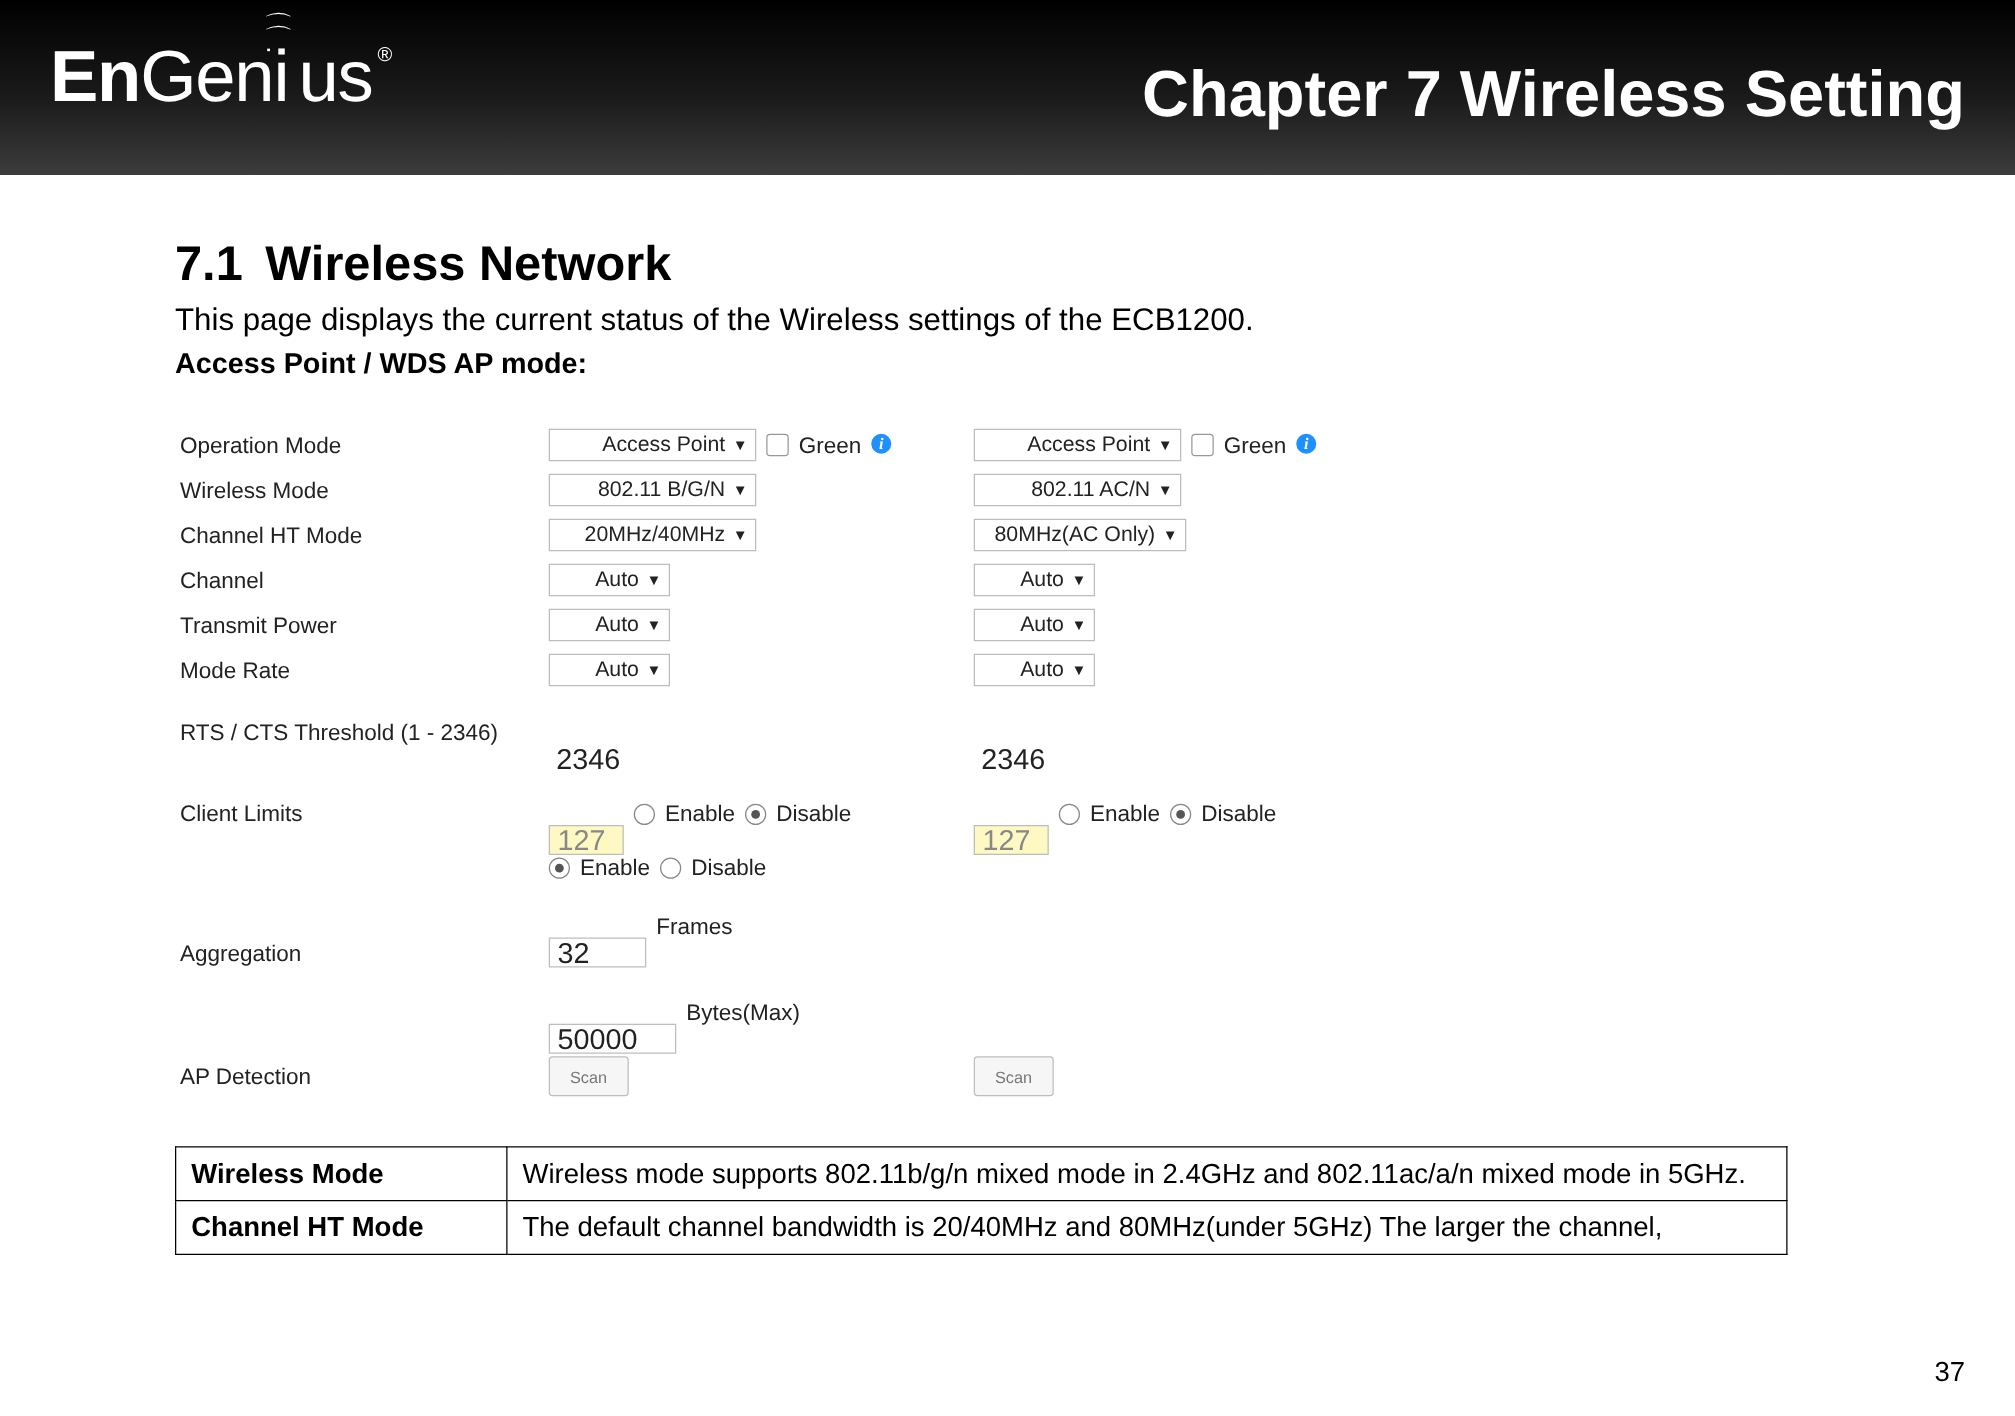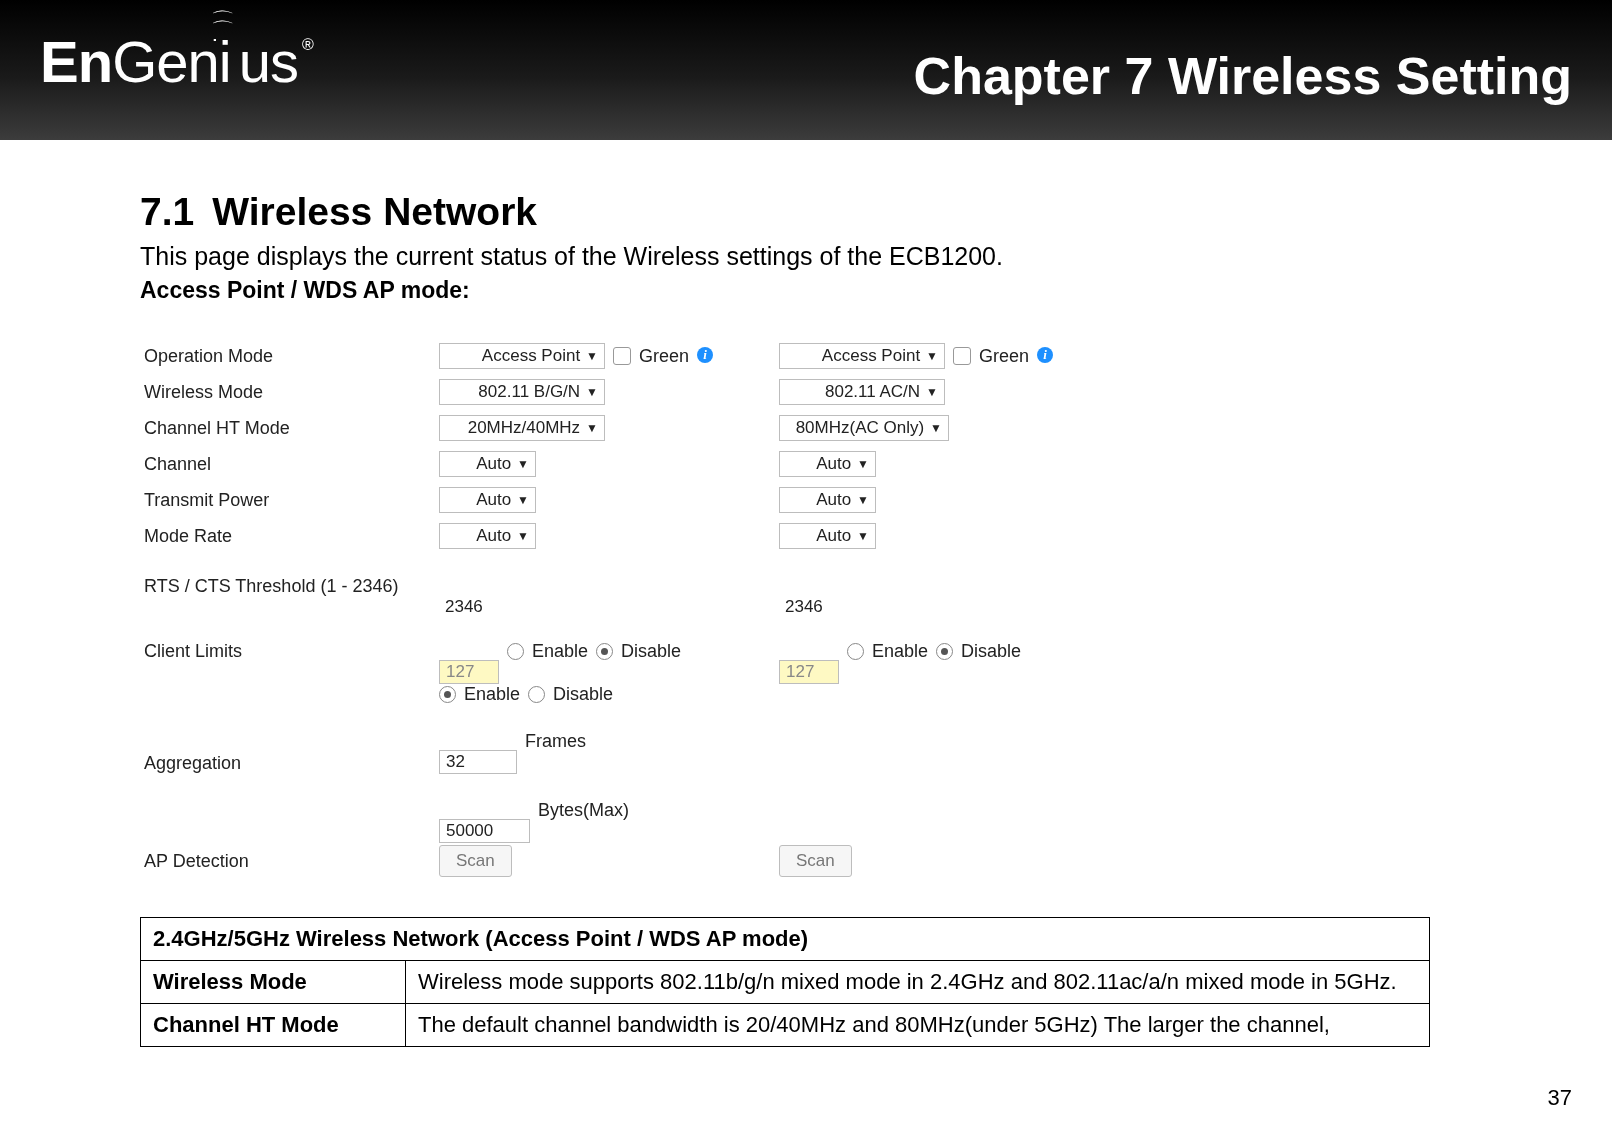--- a/index.html
+++ b/index.html
@@ -141,38 +141,38 @@
   .ui .radio.on::after{
     content:"";
     width:7px; height:7px;
     border-radius:50%;
     background:#555;
   }
   .ui .txt{
     border:1px solid #bdbdbd;
     height:24px;
     padding:0 6px;
-    font-size:17px;
+    font-size:23px;
     display:inline-flex;
     align-items:center;
     box-sizing:border-box;
     margin-top:41px;
   }
   .ui .txt.disabled{
     background:#fef9c3;
     color:#888;
   }
   .ui .noborder{ border:none; }
   .ui .btn{
     border:1px solid #bdbdbd;
     background:#f6f6f6;
     color:#777;
     height:30px;
     padding:0 16px;
-    font-size:17px;
+    font-size:13px;
     display:inline-flex;
     align-items:center;
     border-radius:3px;
   }
   .ui .info-icon{
     display:inline-flex;
     width:16px; height:16px;
     border-radius:50%;
     background:#1e90ff;
     color:#fff;
@@ -386,44 +386,41 @@
             <span class="radio on"></span>
             <span>Enable</span>
             <span class="radio"></span>
             <span>Disable</span>
           </div>
           <div class="agg-line">
             <span class="txt" style="width:78px">32</span>
             <span>Frames</span>
           </div>
           <div class="agg-line">
-            <span class="txt" style="width:91px">50000</span>
+            <span class="txt" style="width:102px">50000</span>
             <span>Bytes(Max)</span>
           </div>
         </div>
       </div>
     </div>
 
     <div class="row">
       <div class="labelcol">AP Detection</div>
       <div class="col24">
         <span class="btn">Scan</span>
       </div>
       <div class="col5g">
         <span class="btn">Scan</span>
       </div>
     </div>
 
   </div>
 
   <table class="desc">
     <tbody>
-        <tr>
-      <th class="cap" colspan="2">2.4GHz/5GHz Wireless Network (Access Point / WDS AP mode)</th>
-    </tr>
     <tr>
       <td class="keycol">Wireless Mode</td>
       <td>Wireless mode supports 802.11b/g/n mixed mode in 2.4GHz and 802.11ac/a/n mixed mode in 5GHz.</td>
     </tr>
     <tr>
       <td class="keycol">Channel HT Mode</td>
       <td>The default channel bandwidth is 20/40MHz and 80MHz(under 5GHz) The larger the channel,</td>
     </tr>
   </tbody>
     </table>

